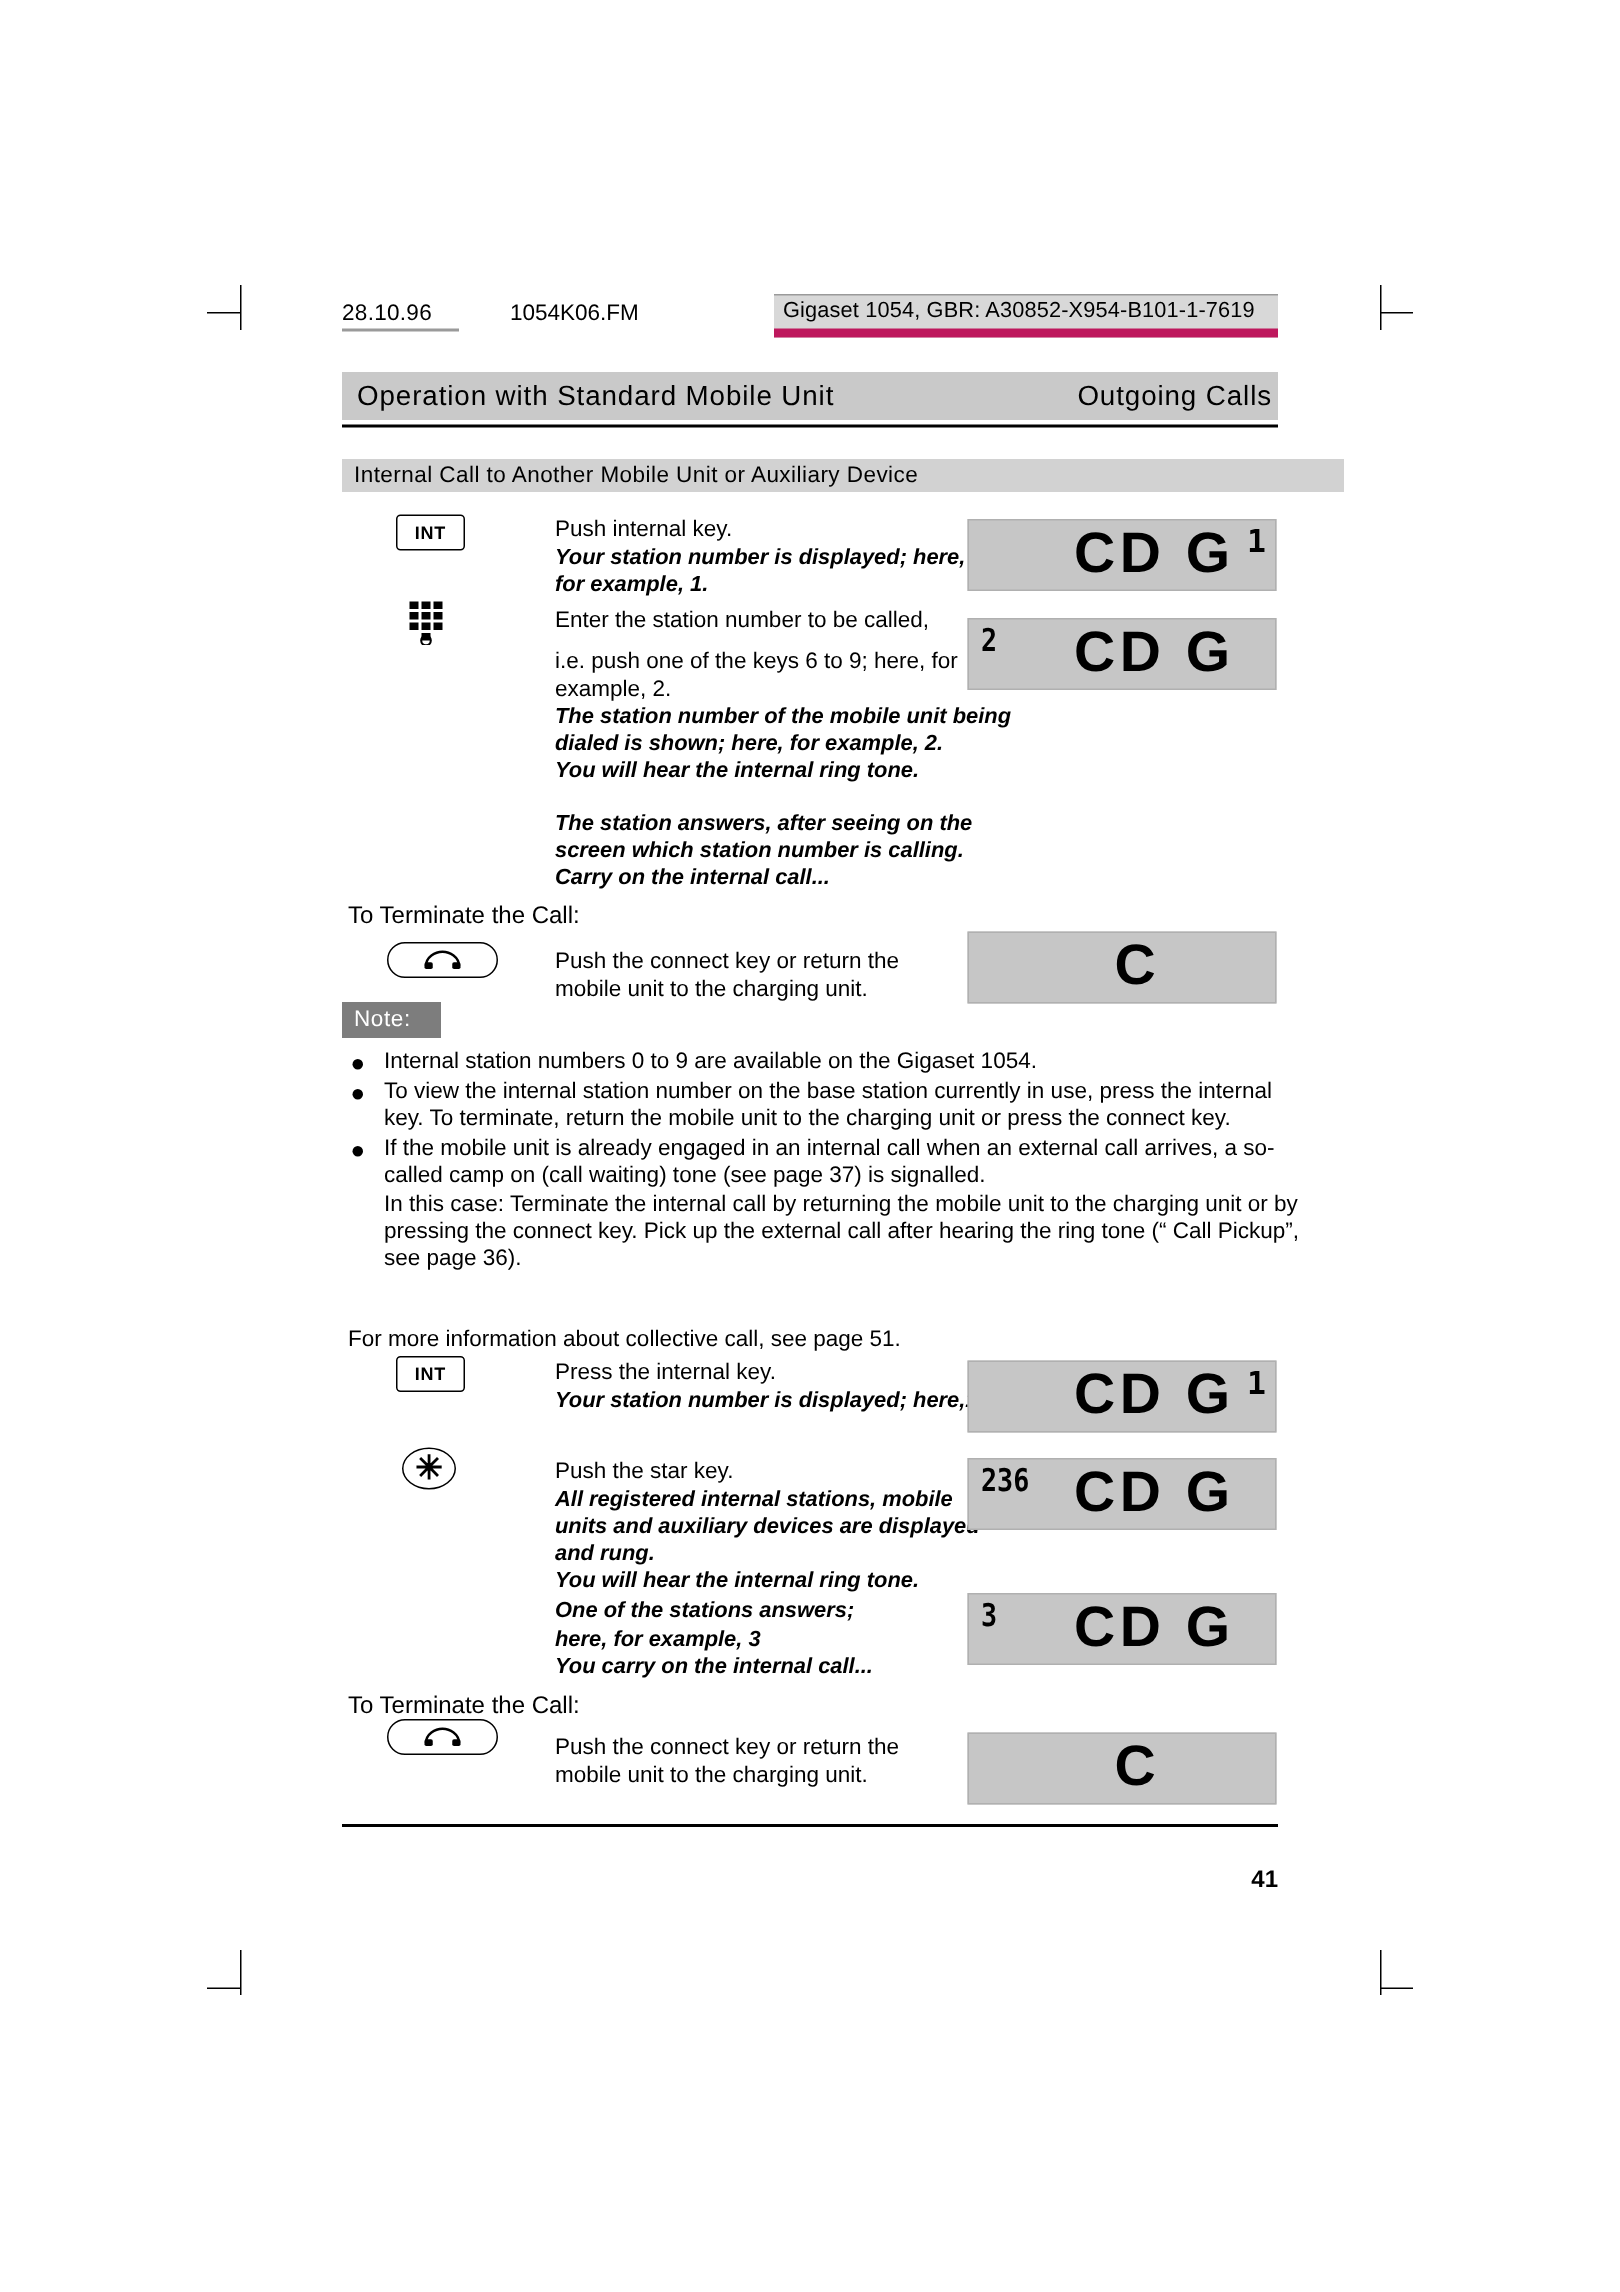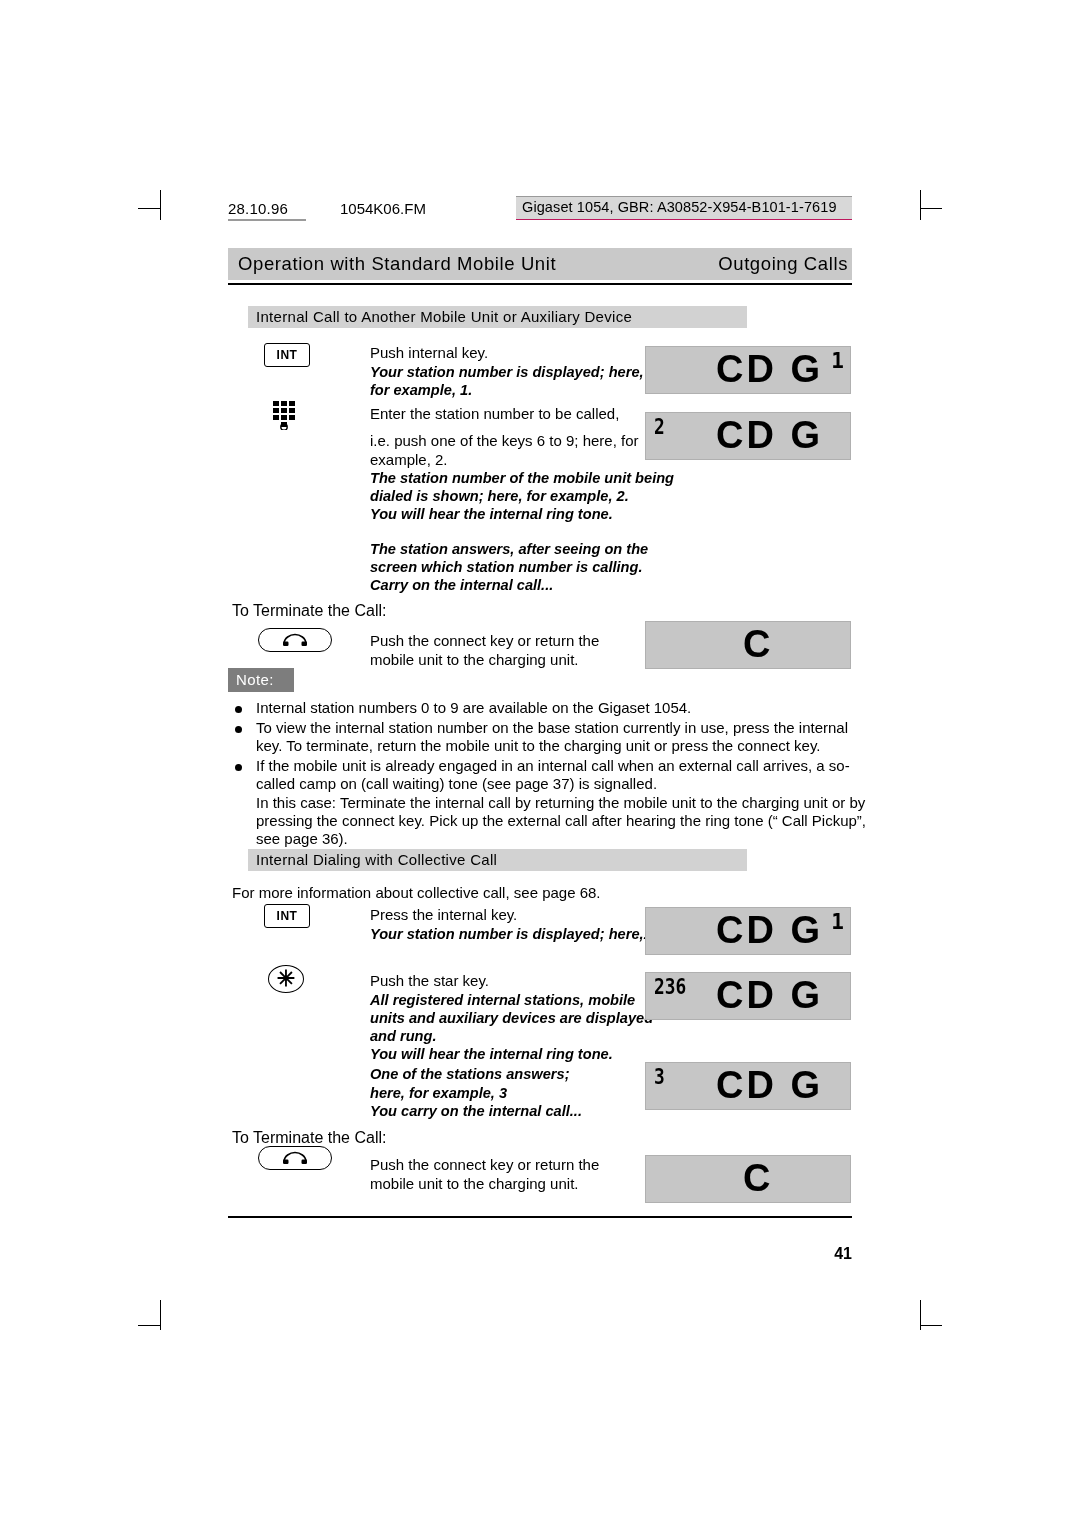--- a/index.html
+++ b/index.html
@@ -46,21 +46,21 @@
     left: 228px; top: 219px;
     width: 78px; height: 2px;
     background: #9a9a9a;
   }
   .hdr-box {
     position: absolute;
     left: 516px; top: 196px;
     width: 336px; height: 22px;
     background: #d8d8d8;
     border-top: 1px solid #9a9a9a;
-    border-bottom: 1px solid #be185d;
+    border-bottom: 6px solid #be185d;
   }
   .hdr-box span {
     position: absolute;
     left: 6px; top: 2px;
     font-size: 14.5px;
     letter-spacing: .1px;
     white-space: nowrap;
   }
 
   
@@ -86,23 +86,22 @@
     position: absolute;
     left: 228px; top: 283px;
     width: 624px; height: 2px;
     background: #000;
   }
 
   
   .secbar {
     position: absolute;
     left: 228px;
-    width: 499px; height: 22px;
+    width: 668px; height: 22px;
     background: #d2d2d2;
-    margin-left: 20px;
   }
   .secbar span {
     position: absolute;
     left: 8px; top: 2px;
     font-size: 15px;
     letter-spacing: .3px;
     white-space: nowrap;
   }
 
   
@@ -315,25 +314,22 @@
   <div class="tx" style="left:256px; top:736px;">key. To terminate, return the mobile unit to the charging unit or press the connect key.</div>
 
   <div class="bullet" style="left:235px; top:764px;"></div>
   <div class="tx" style="left:256px; top:756px;">If the mobile unit is already engaged in an internal call when an external call arrives, a so-</div>
   <div class="tx" style="left:256px; top:774px;">called camp on (call waiting) tone (see page 37) is signalled.</div>
 
   <div class="tx" style="left:256px; top:793px;">In this case: Terminate the internal call by returning the mobile unit to the charging unit or by</div>
   <div class="tx" style="left:256px; top:811px;">pressing the connect key. Pick up the external call after hearing the ring tone (“ Call Pickup”,</div>
   <div class="tx" style="left:256px; top:829px;">see page 36).</div>
 
-  <div class="secbar" style="top:849px;">
-    <span>Internal Dialing with Collective Call</span>
-  </div>
-
-  <div class="tx" style="left:232px; top:883px;">For more information about collective call, see page 68.</div>
+
+  <div class="tx" style="left:232px; top:883px;">For more information about collective call, see page 51.</div>
 
   <div class="keybox" style="left:264px; top:904px; width:44px; height:22px;">
     <span>INT</span>
   </div>
   <div class="tx" style="left:370px; top:905px;">Press the internal key.</div>
   <div class="tx it" style="left:370px; top:925px;">Your station number is displayed; here,1.</div>
 
   <div class="lcd" style="left:645px; top:907px; width:204px; height:46px;">
     <div class="smallright" style="right:6px; top:2px;">1</div>
     <div class="big" style="left:70px; top:1px;">CD  G</div>

